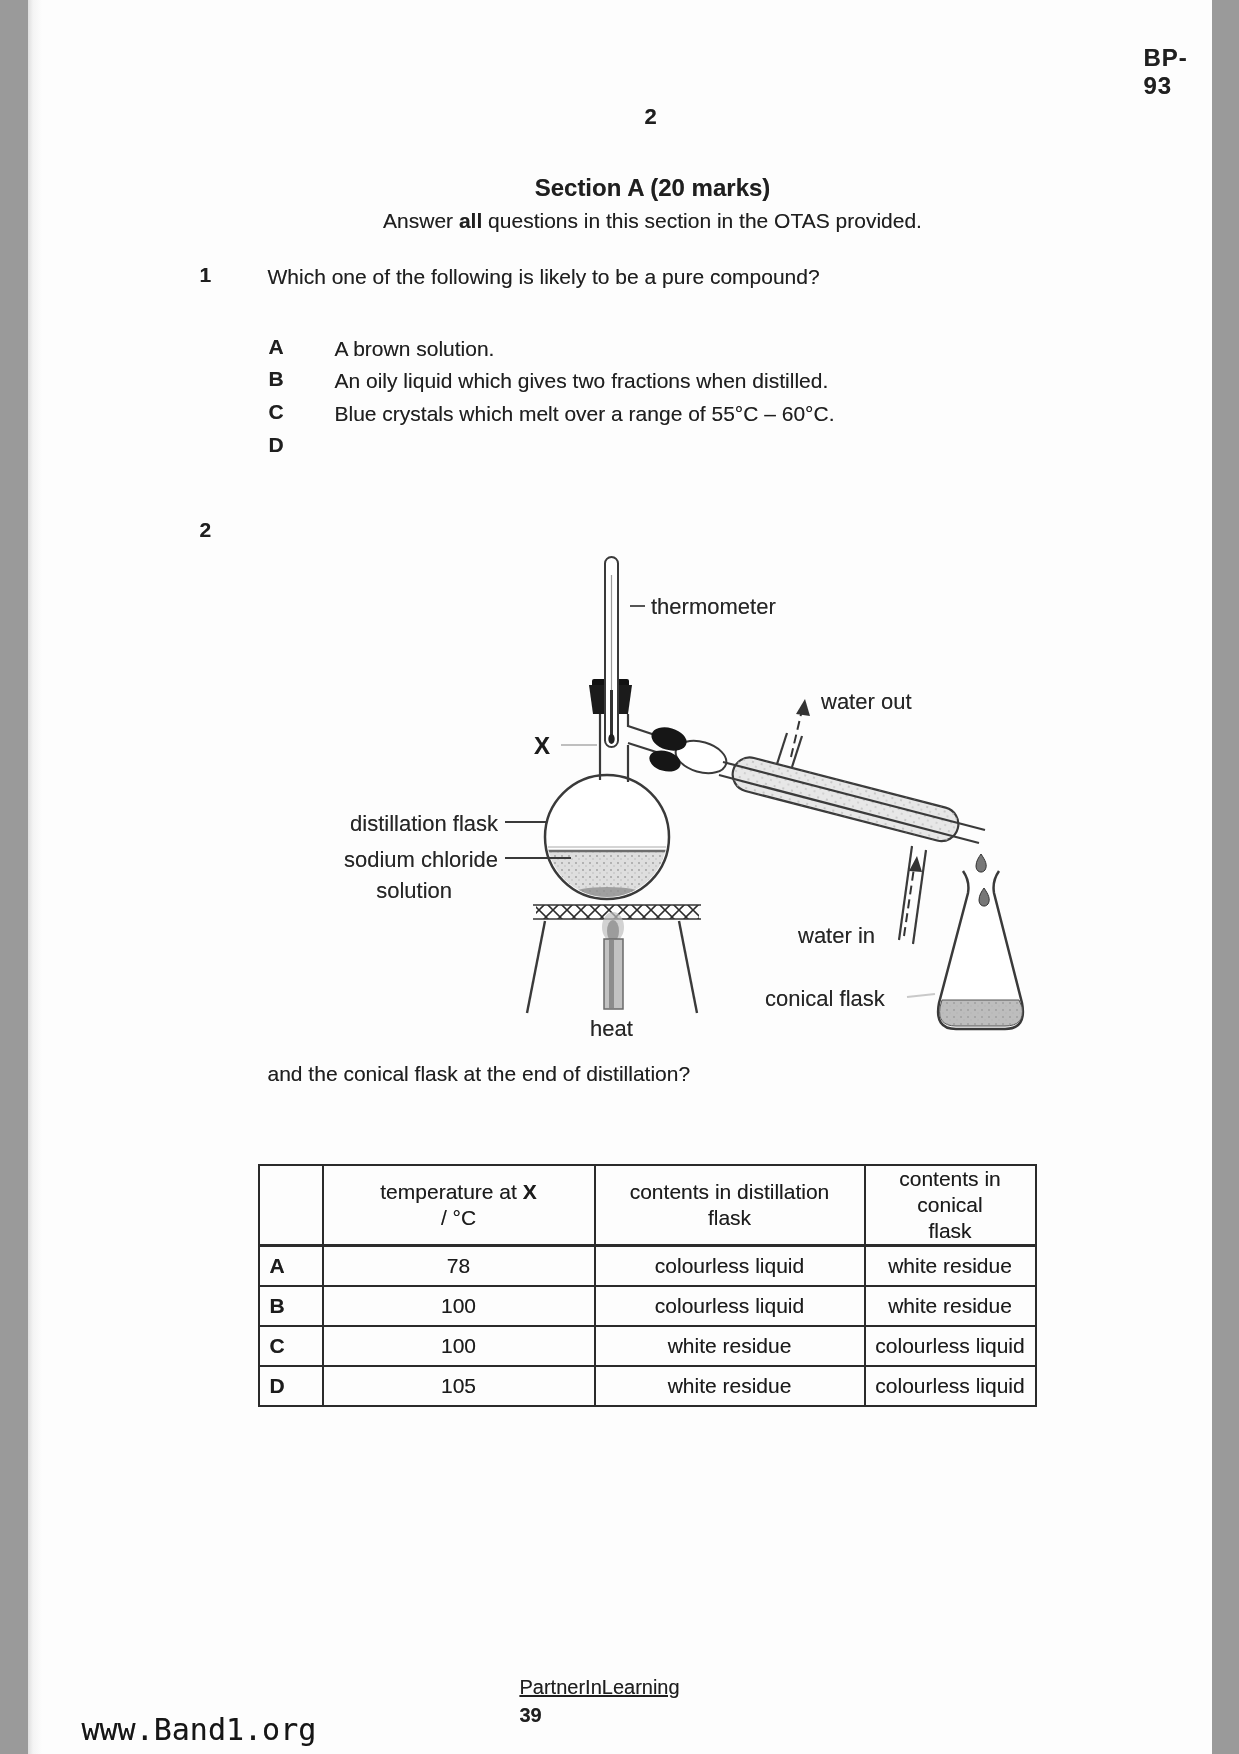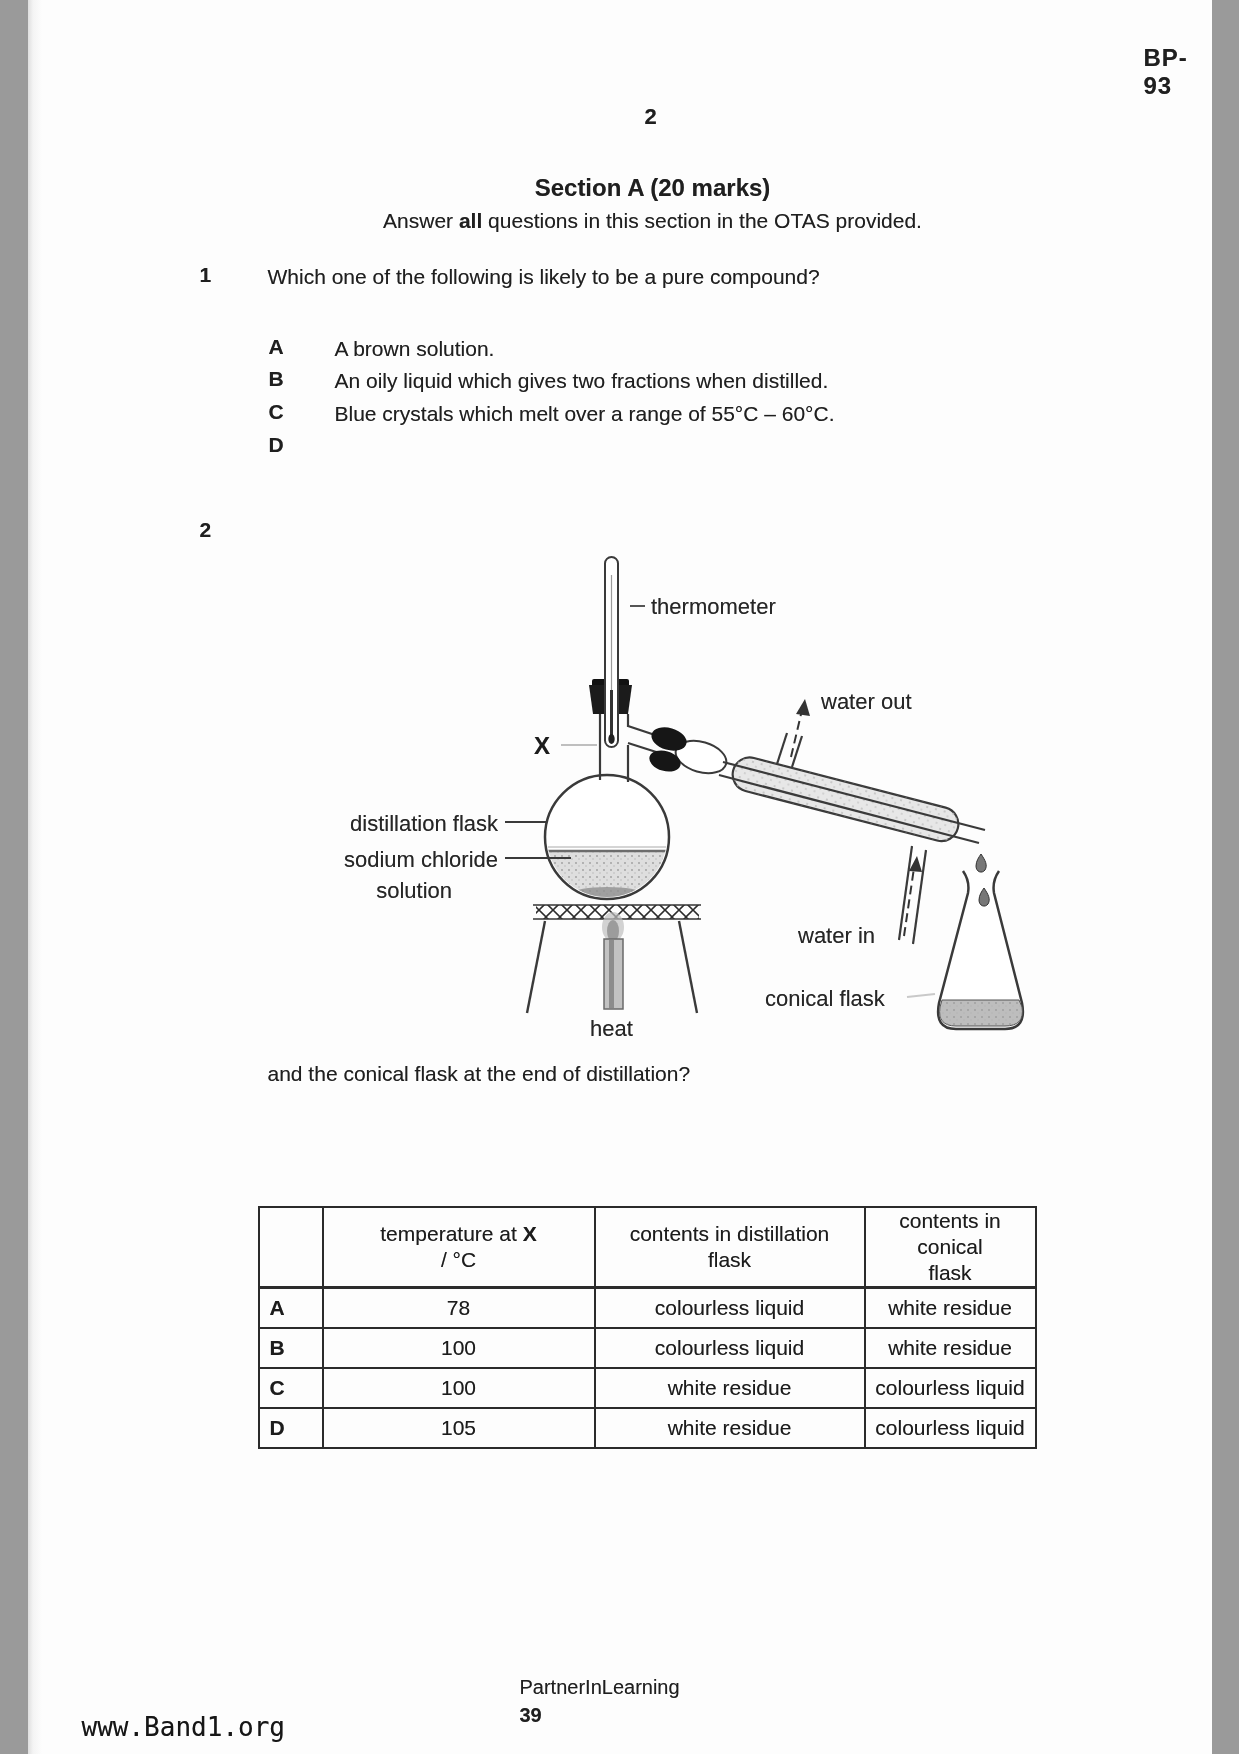--- a/index.html
+++ b/index.html
@@ -33,21 +33,21 @@
     border:2px solid #2b2b2b;
     text-align:center;vertical-align:middle;
     padding:0 4px;font-weight:normal;
   }
   table.ans thead th{height:60px;line-height:26px;border-bottom:3px solid #2b2b2b;}
   table.ans tbody td{height:38px;}
   table.ans td.lbl{ text-align:left;padding-left:10px;font-weight:bold;}
   table.ans{border:2.5px solid #262626;}
   .footer-partner{font-size:20px;}
   .footer-92{font-size:20px;font-weight:600;}
-  .footer-site{font-size:26px;font-family:"DejaVu Sans Mono", monospace;color:#161616;}
+  .footer-site{font-size:30px;font-family:"DejaVu Sans Mono", monospace;color:#161616;}
   .soft{text-shadow:0 0 0.5px rgba(50,50,50,0.5);}
 </style>
 </head>
 <body>
 
 <div class="page soft">
 
   <div class="abs doc-code" style="left:1116px;top:44px;">BP-93</div>
   <div class="abs page-num" style="left:617px;top:104px;">2</div>
 
@@ -193,21 +193,21 @@
     <text x="470" y="831" text-anchor="end" class="dlabel">distillation flask</text>
     <line x1="477" y1="858" x2="543" y2="858" stroke="#3a3a3a" stroke-width="1.8"></line>
     <text x="470" y="867" text-anchor="end" class="dlabel">sodium chloride</text>
     <text x="424" y="898" text-anchor="end" class="dlabel">solution</text>
   </svg>
 
   <div class="abs t21" style="left:240px;top:1060px;width:880px;line-height:28px;">
     <div>and the conical flask at the end of distillation?</div>
   </div>
 
-  <table class="ans abs" style="left:230px;top:1206px;">
+  <table class="ans abs" style="left:230px;top:1164px;">
     <colgroup>
       <col style="width:64px">
         <col style="width:272px">
         <col style="width:270px">
         <col style="width:171px">
     </colgroup>
     <thead>
       <tr>
         <th></th>
         <th>
@@ -245,17 +245,17 @@
       </tr>
       <tr>
         <td class="lbl">D</td>
         <td>105</td>
         <td>white residue</td>
         <td>colourless liquid</td>
       </tr>
     </tbody>
   </table>
 
-  <div class="abs footer-partner" style="left:492px;top:1676px;">PartnerInLearning</div>
+  <div class="abs footer-partner" style="left:492px;top:1676px;text-decoration:underline;">PartnerInLearning</div>
   <div class="abs footer-92" style="left:492px;top:1704px;">39</div>
   <div class="abs footer-site" style="left:54px;top:1712px;">www.Band1.org</div>
 
 </div>
 
 </body></html>

